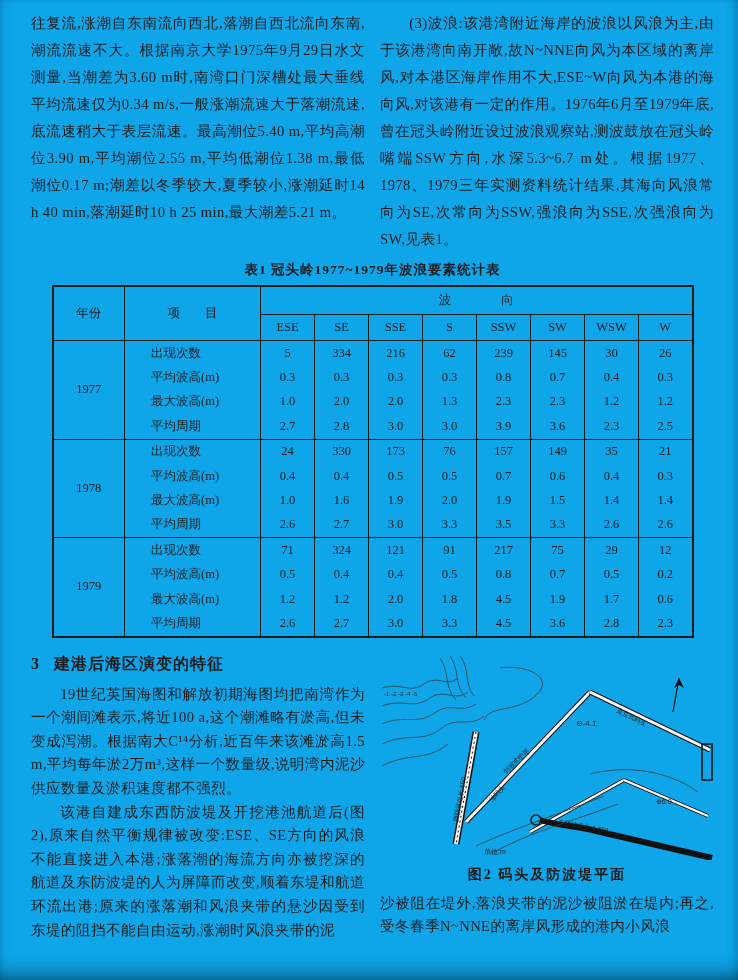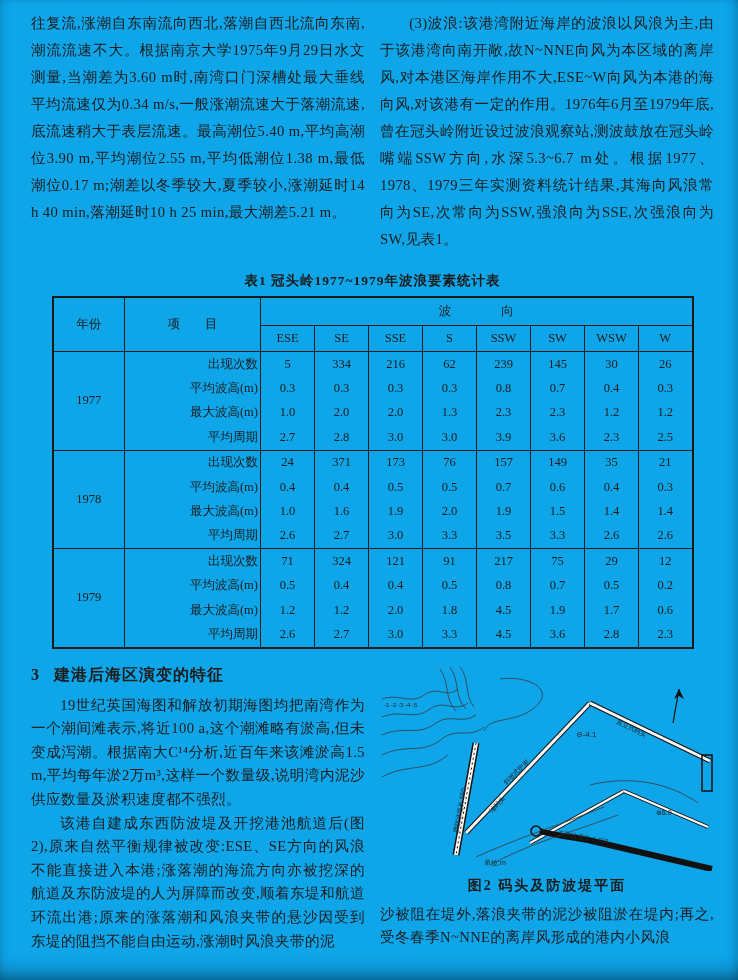--- a/index.html
+++ b/index.html
@@ -19,41 +19,41 @@
   .content{position:absolute;left:31px;top:10px;width:683px;}
   .cols{display:flex;gap:15px;}
   .col{width:334px;}
   p.para{
     margin:0;font-size:14.6px;line-height:27px;
     text-align:justify;letter-spacing:.4px;
   }
   .indent{text-indent:2em;}
   .bottom-section p.para{line-height:23.6px;}
   
-  .table-block{margin-top:19px;}
+  .table-block{margin-top:8px;}
   .table-title{
     text-align:center;font-weight:bold;font-size:13.5px;
     margin:2px 0 6px 0;letter-spacing:1px;
   }
   table.wave-table{
     border-collapse:collapse;margin:0 auto;
     width:640px;table-layout:fixed;
     font-size:12.5px;
     border:2px solid #1b1b1b;
   }
   .wave-table th,.wave-table td{
     border-left:1px solid #1b1b1b;
     padding:0 2px;text-align:center;font-weight:normal;
   }
   .wave-table thead tr.hdr1 th{height:27px;border-bottom:1px solid #1b1b1b;}
   .wave-table thead tr.hdr2 th{height:25px;border-bottom:1.5px solid #1b1b1b;}
   .wave-table th.span2{border-bottom:1.5px solid #1b1b1b;}
   .wave-table tbody td{height:24.4px;}
   .wave-table tr.group-start td{border-top:1.4px solid #1b1b1b;}
-  .wave-table td.label-cell{text-align:right;padding-left:26px;}
+  .wave-table td.label-cell{text-align:left;padding-left:26px;}
   .wave-table col.c-year{width:72px;}
   .wave-table col.c-item{width:136px;}
   .wave-table col.c-dir{width:54px;}
   
   .bottom-section{margin-top:16px;}
   .section-heading{
     font-size:16px;font-weight:bold;margin:0 0 8px 0;
     letter-spacing:1px;
   }
   .section-heading .no{margin-right:14px;}
@@ -155,21 +155,21 @@
               <td>3.0</td>
               <td>3.9</td>
               <td>3.6</td>
               <td>2.3</td>
               <td>2.5</td>
             </tr>
             <tr class="group-start">
               <td rowspan="4">1978</td>
               <td class="label-cell">出现次数</td>
               <td>24</td>
-              <td>371</td>
+              <td>330</td>
               <td>173</td>
               <td>76</td>
               <td>157</td>
               <td>149</td>
               <td>35</td>
               <td>21</td>
             </tr>
             <tr>
               <td class="label-cell">平均波高(m)</td>
               <td>0.4</td>

